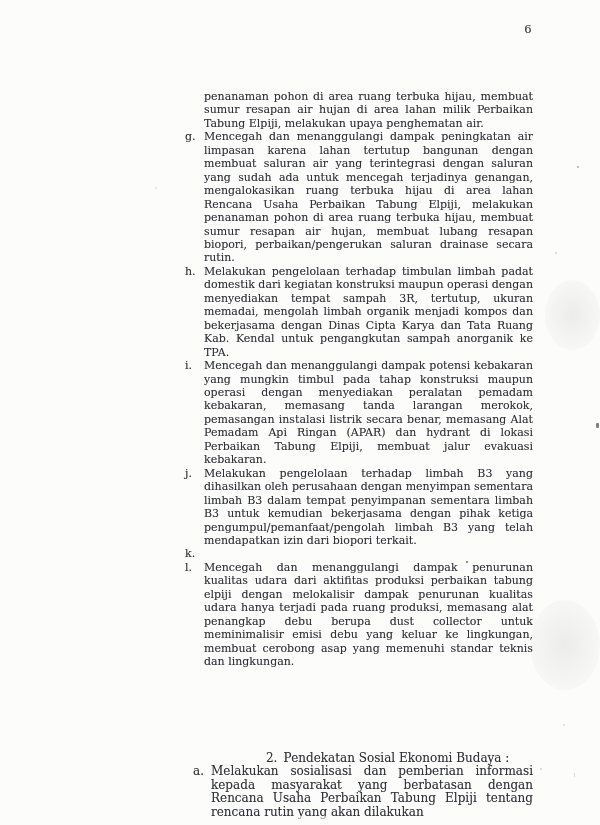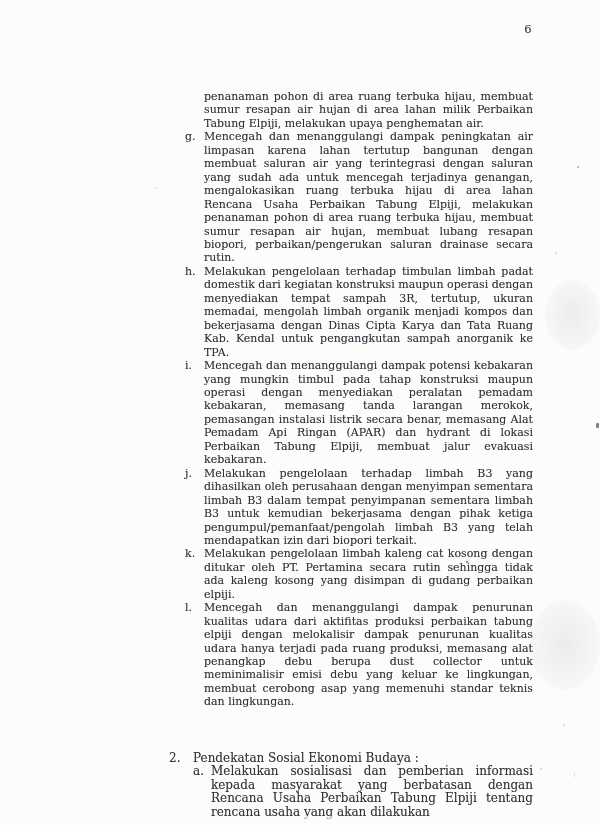--- a/index.html
+++ b/index.html
@@ -55,21 +55,21 @@
   .section-block {
     position: absolute;
     top: 752px;
     left: 0;
     width: 600px;
     font-size: 12px;
     line-height: 13.45px;
   }
   .section-head {
     margin-left: 169px;
-    text-align: left;
+    text-align: center;
   }
   .section-head .num {
     display: inline-block;
     width: 24px;
   }
   .item.sub {
     margin-left: 193px;
   }
   .item.sub .lbl {
     flex: 0 0 18px;
@@ -130,37 +130,36 @@
       <span class="txt">Mencegah dan menanggulangi dampak potensi kebakaran yang mungkin timbul pada tahap konstruksi maupun operasi dengan menyediakan peralatan pemadam kebakaran, memasang tanda larangan merokok, pemasangan instalasi listrik secara benar, memasang Alat Pemadam Api Ringan (APAR) dan hydrant di lokasi Perbaikan Tabung Elpiji, membuat jalur evakuasi kebakaran.</span>
     </div>
 
     <div class="item">
       <span class="lbl">j.</span>
       <span class="txt">Melakukan pengelolaan terhadap limbah B3 yang dihasilkan oleh perusahaan dengan menyimpan sementara limbah B3 dalam tempat penyimpanan sementara limbah B3 untuk kemudian bekerjasama dengan pihak ketiga pengumpul/pemanfaat/pengolah limbah B3 yang telah mendapatkan izin dari biopori terkait.</span>
     </div>
 
     <div class="item">
       <span class="lbl">k.</span>
-      <span class="txt">Melakukan pengelolaan limbah kaleng cat kosong dengan ditukar oleh PT. Pertamina secara rutin sehingga tidak ada kaleng kosong yang disimpan di gudang perbaikan elpiji.</span>
     </div>
 
     <div class="item">
       <span class="lbl">l.</span>
       <span class="txt">Mencegah dan menanggulangi dampak penurunan kualitas udara dari aktifitas produksi perbaikan tabung elpiji dengan melokalisir dampak penurunan kualitas udara hanya terjadi pada ruang produksi, memasang alat penangkap debu berupa dust collector untuk meminimalisir emisi debu yang keluar ke lingkungan, membuat cerobong asap yang memenuhi standar teknis dan lingkungan.</span>
     </div>
 
   </div>
 
   <div class="section-block">
     <div class="section-head">
       <span class="num">2.</span><span>Pendekatan Sosial Ekonomi Budaya :</span>
     </div>
     <div class="item sub">
       <span class="lbl">a.</span>
-      <span class="txt">Melakukan sosialisasi dan pemberian informasi kepada masyarakat yang berbatasan dengan Rencana Usaha Perbaikan Tabung Elpiji tentang rencana usaha yang akan dilakukan</span>
+      <span class="txt">Melakukan sosialisasi dan pemberian informasi kepada masyarakat yang berbatasan dengan Rencana Usaha Perbaikan Tabung Elpiji tentang rencana rutin yang akan dilakukan</span>
     </div>
   </div>
 
   <div class="speck" style="left:577px;top:166px;width:2px;height:2px;"></div>
   <div class="speck" style="left:555px;top:252px;width:2px;height:2px;opacity:.5;"></div>
   <div class="speck" style="left:466px;top:561px;width:2px;height:2px;background:rgba(70,60,65,.75);"></div>
   <div class="speck" style="left:596px;top:423px;width:3px;height:5px;border-radius:1px;background:rgba(60,60,70,.65);"></div>
   <div class="speck" style="left:540px;top:768px;width:2px;height:2px;opacity:.55;"></div>
   <div class="speck" style="left:563px;top:724px;width:2px;height:2px;opacity:.4;"></div>
   <div class="speck" style="left:155px;top:187px;width:2px;height:2px;opacity:.35;"></div>

